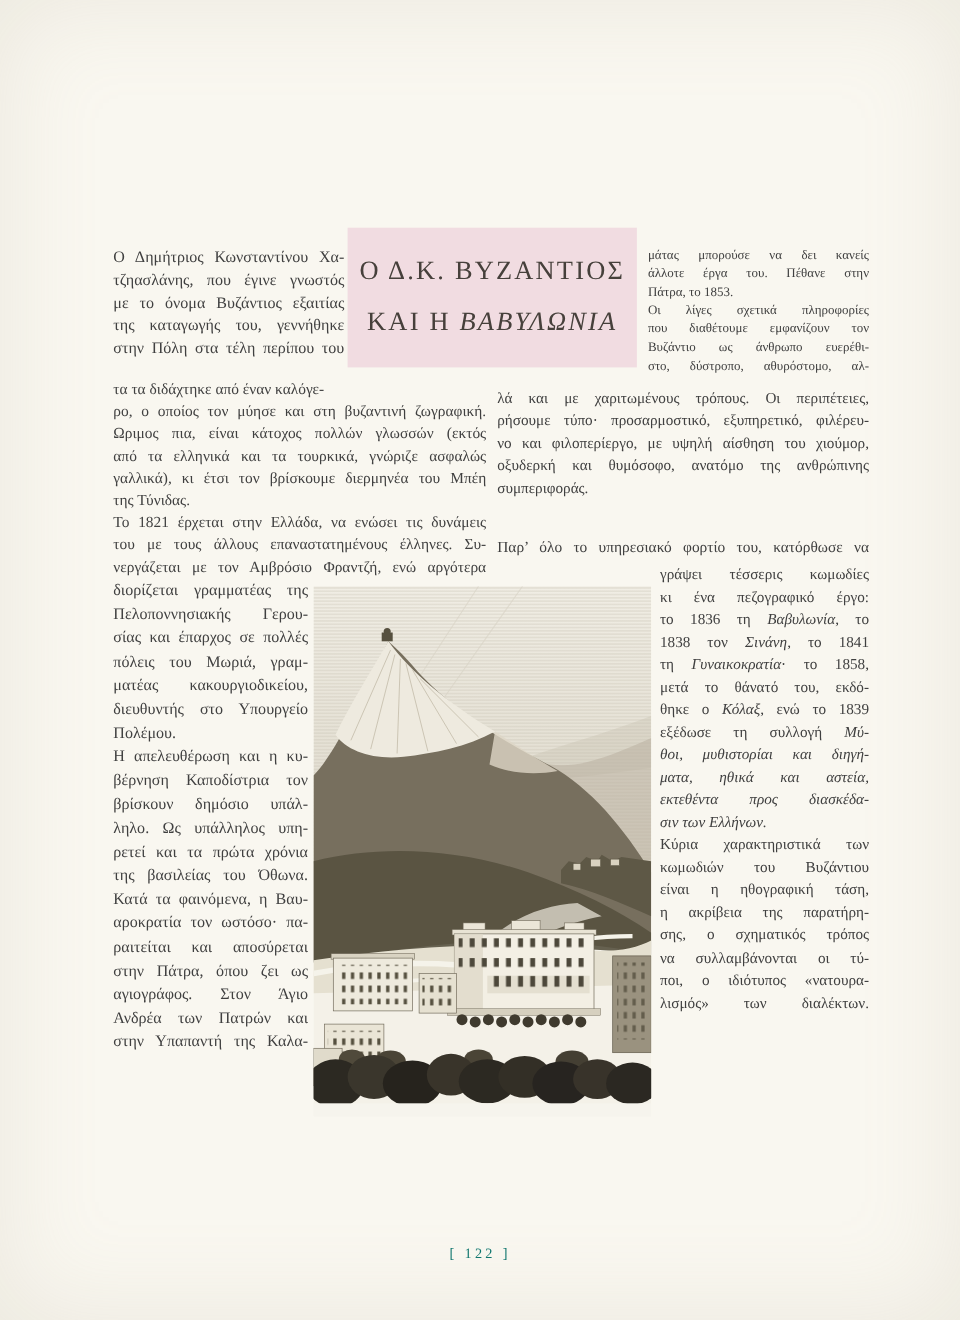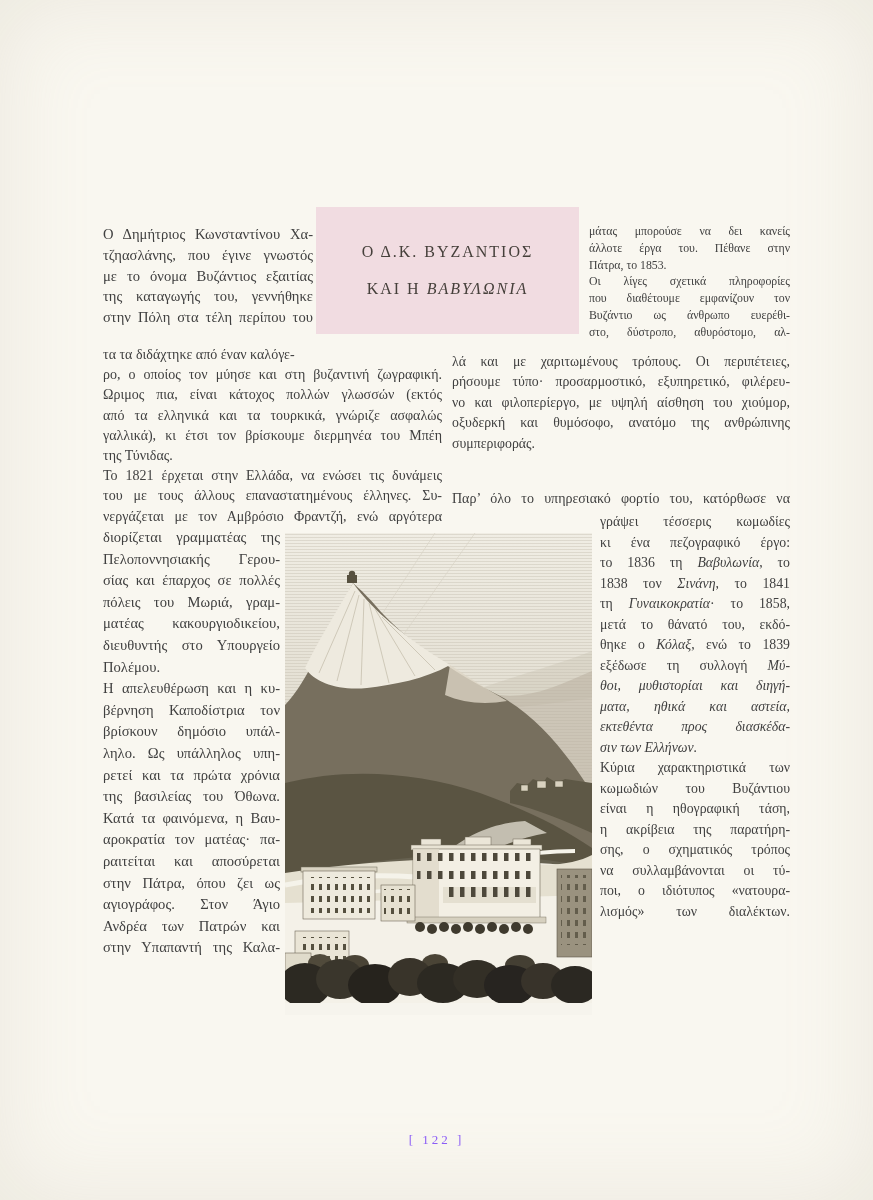--- a/index.html
+++ b/index.html
@@ -15,21 +15,21 @@
     overflow:hidden;
   }
   
   .titlebox{
     position:absolute;left:316px;top:207px;width:263px;height:127px;
     background:#f1dce1;
     display:flex;flex-direction:column;align-items:center;justify-content:center;
     gap:19px;
   }
   .titlebox .tl{
-    font-size:16px;letter-spacing:2px;color:#46403b;white-space:nowrap;
+    font-size:24px;letter-spacing:2px;color:#46403b;white-space:nowrap;
   }
   .it{font-style:italic;}
   
   .tb{position:absolute;color:#404040;}
   .tline{text-align:justify;text-align-last:justify;overflow:visible;}
   .tline.end{text-align:justify;text-align-last:left;}
   .b-l1{left:103px;top:224px;width:210px;font-size:14.6px;line-height:20.8px;}
   .b-l2{left:103px;top:345px;width:339px;font-size:14px;line-height:20.2px;}
   .b-l3{left:103px;top:527px;width:177px;font-size:14.6px;line-height:21.6px;}
   .b-r1{left:589px;top:223px;width:201px;font-size:11.8px;line-height:16.8px;}
@@ -85,21 +85,21 @@
       <div class="tline"><span>ματέας κακουργιοδικείου,</span></div>
       <div class="tline"><span>διευθυντής στο Υπουργείο</span></div>
       <div class="tline end"><span>Πολέμου.</span></div>
       <div class="tline"><span>Η απελευθέρωση και η κυ-</span></div>
       <div class="tline"><span>βέρνηση Καποδίστρια τον</span></div>
       <div class="tline"><span>βρίσκουν δημόσιο υπάλ-</span></div>
       <div class="tline"><span>ληλο. Ως υπάλληλος υπη-</span></div>
       <div class="tline"><span>ρετεί και τα πρώτα χρόνια</span></div>
       <div class="tline"><span>της βασιλείας του Όθωνα.</span></div>
       <div class="tline"><span>Κατά τα φαινόμενα, η Βαυ-</span></div>
-      <div class="tline"><span>αροκρατία τον ματέας· πα-</span></div>
+      <div class="tline"><span>αροκρατία τον ωστόσο· πα-</span></div>
       <div class="tline"><span>ραιτείται και αποσύρεται</span></div>
       <div class="tline"><span>στην Πάτρα, όπου ζει ως</span></div>
       <div class="tline"><span>αγιογράφος. Στον Άγιο</span></div>
       <div class="tline"><span>Ανδρέα των Πατρών και</span></div>
       <div class="tline"><span>στην Υπαπαντή της Καλα-</span></div>
     </div>
 
   <div class="tb b-r1">
       <div class="tline"><span>μάτας μπορούσε να δει κανείς</span></div>
       <div class="tline"><span>άλλοτε έργα του. Πέθανε στην</span></div>
@@ -272,14 +272,14 @@
         <ellipse cx="192" cy="446" rx="24" ry="19" fill="#332f26"></ellipse>
         <ellipse cx="225" cy="452" rx="26" ry="20" fill="#272420"></ellipse>
         <ellipse cx="258" cy="448" rx="22" ry="18" fill="#38332a"></ellipse>
         <ellipse cx="290" cy="452" rx="24" ry="19" fill="#2b2822"></ellipse>
       </g>
 
       <rect x="0" y="470" width="307" height="12" fill="#f6f4ed"></rect>
     </svg>
   </figure>
 
-  <footer class="pagenum" style="color: #8b5cf6;">[ 122 ]</footer>
+  <footer class="pagenum" style="color: #0f766e;">[ 122 ]</footer>
 </div>
 
 </body></html>

